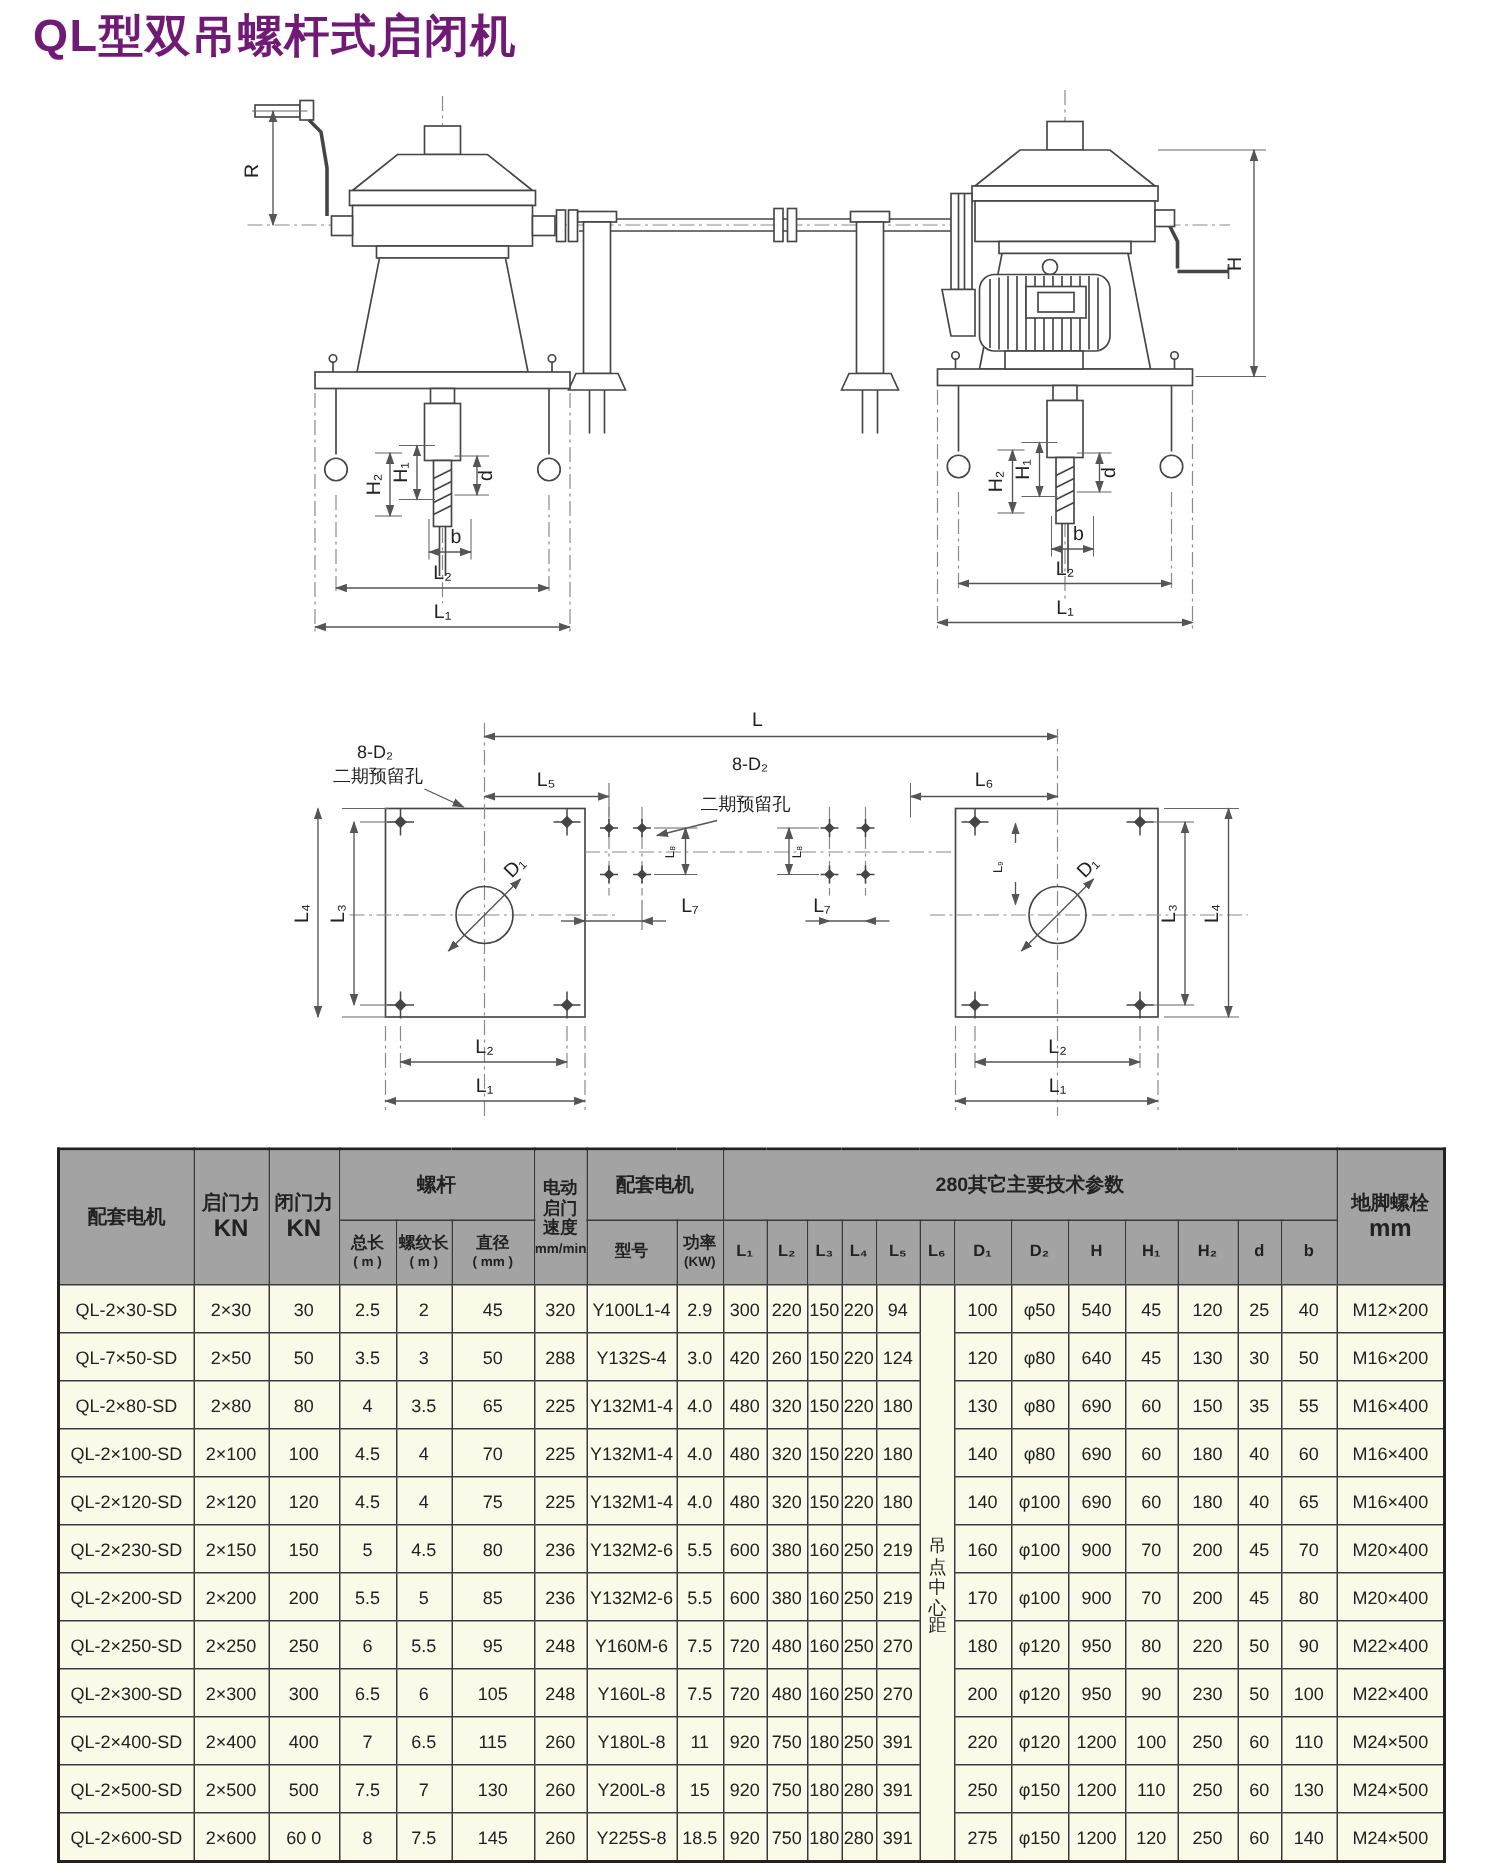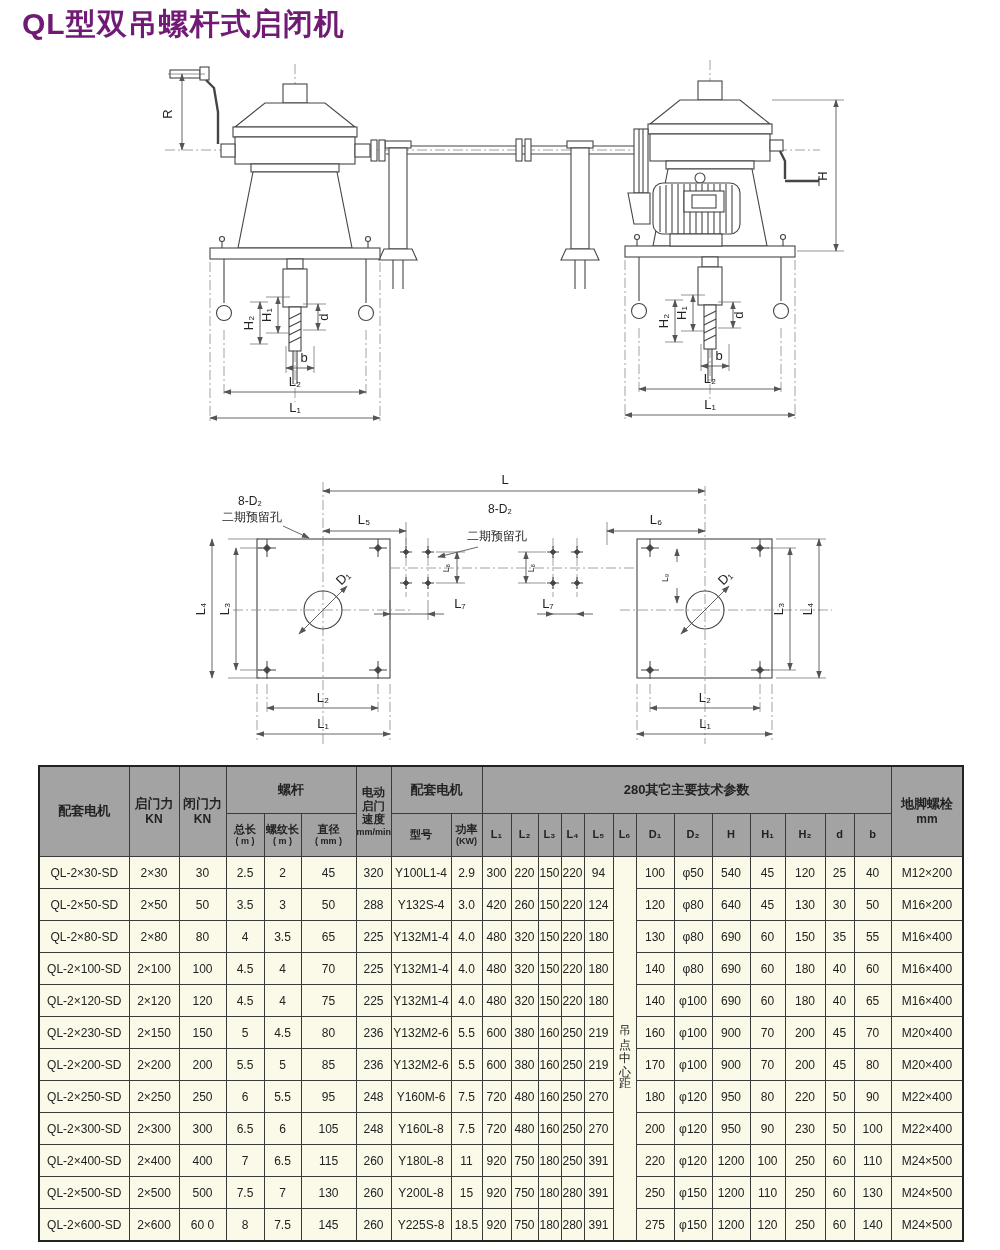--- a/index.html
+++ b/index.html
@@ -25,21 +25,21 @@
   .spec-table-wrap{position:absolute;left:38px;top:765px;width:924px;}
   table.spec{border-collapse:collapse;table-layout:fixed;width:924px;border:2px solid #222;}
   table.spec th,table.spec td{border:1px solid #3a3a3a;text-align:center;
       vertical-align:middle;padding:0;overflow:hidden;}
   table.spec th{background:#a3a3a3;font-weight:bold;font-size:13px;line-height:1.25;}
   table.spec td{background:#fbf9e7;font-size:12px;}
   tr.hr1>th{height:46px;}
   tr.hr2>th{height:42px;font-size:11px;}
   tbody.rows td{height:31px;}
   .hu{font-size:9px;line-height:1.1;text-align:center;}
-  .hu2{font-size:12px;line-height:1.2;}
+  .hu2{font-size:16px;line-height:1.2;}
   .spd{width:26px;margin:1px auto;font-size:11.5px;line-height:1.2;}
   .lh{font-size:11px;}
   .c-model{font-size:11px;}
   .c-sm{font-size:10px;}
   .c-motor{font-size:10.5px;}
   .c-bolt{font-size:11px;margin-left:12px;}
   td.vcell{writing-mode:vertical-rl;text-orientation:upright;font-size:12.5px;
       letter-spacing:13px;padding-top:6px;}
 </style>
 </head>
@@ -464,21 +464,21 @@
     <td>φ50</td>
     <td>540</td>
     <td>45</td>
     <td>120</td>
     <td>25</td>
     <td>40</td>
     <td class="c-bolt">M12×200</td>
   </tr>
 
   <tr>
-    <td class="c-model">QL-2×50-SD</td>
+    <td class="c-model">QL-7×50-SD</td>
     <td>2×50</td>
     <td>50</td>
     <td>3.5</td>
     <td>3</td>
     <td>50</td>
     <td>288</td>
     <td class="c-motor">Y132S-4</td>
     <td>3.0</td>
     <td class="c-sm">420</td>
     <td class="c-sm">260</td>

